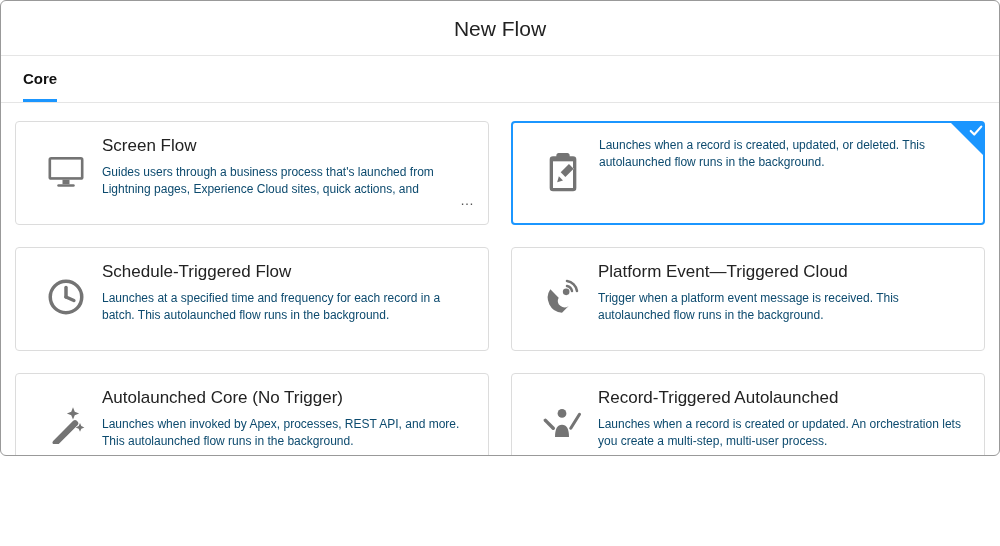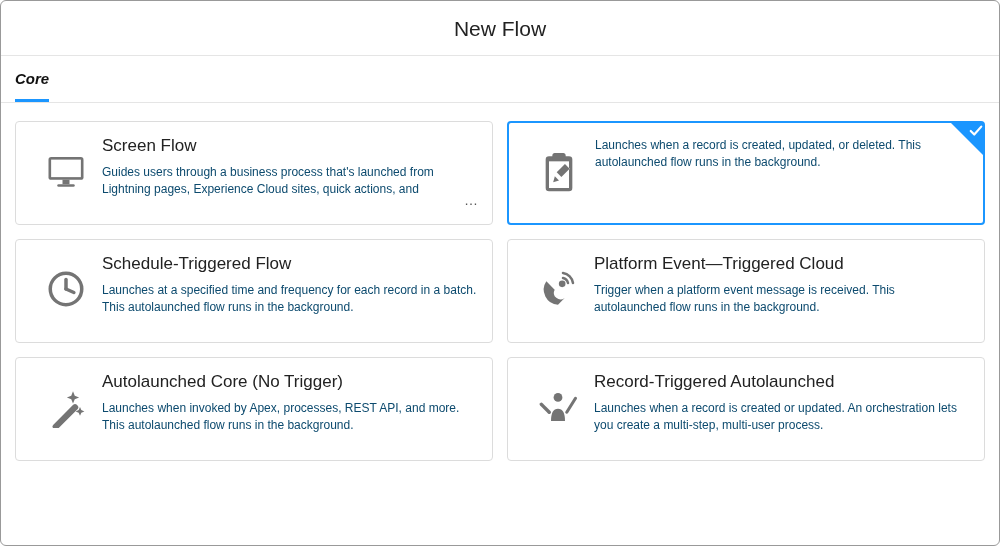--- a/index.html
+++ b/index.html
@@ -1,57 +1,56 @@
 <!DOCTYPE html>
 <html><head>
   <meta charset="utf-8">
   <style>
     * { margin: 0; padding: 0; box-sizing: border-box; }
     html, body { font-family: -apple-system, BlinkMacSystemFont, "Segoe UI", Arial, sans-serif; }
     .window {
       width: 1000px;
-      height: 546px;
+      height: 456px;
       border: 1px solid #999;
       border-radius: 6px;
       background: #fff;
       display: flex;
       flex-direction: column;
       overflow: hidden;
     }
     .header {
       text-align: center;
       padding: 16px 0 14px;
       font-size: 21px;
       font-weight: 400;
       color: #222;
       border-bottom: 1px solid #e5e5e5;
     }
     .tabs {
       display: flex;
       gap: 24px;
-      padding: 0 14px;
+      padding: 0 22px;
       border-bottom: 1px solid #e5e5e5;
-      font-style: italic;
     }
     .tab {
       padding: 14px 0 12px;
       font-size: 15px;
       color: #444;
       cursor: pointer;
       border-bottom: 3px solid transparent;
     }
     .tab.active {
       font-weight: 700;
       color: #111;
       border-bottom-color: #1b96ff;
     }
     .cards {
       display: grid;
       grid-template-columns: 1fr 1fr;
-      gap: 14px;
+      gap: 22px;
       padding: 18px 14px 14px;
     }
     .card {
       display: flex;
       align-items: flex-start;
       border: 1px solid #dcdcdc;
       border-radius: 4px;
       background: #fff;
       padding: 14px 14px 16px 14px;
       position: relative;

